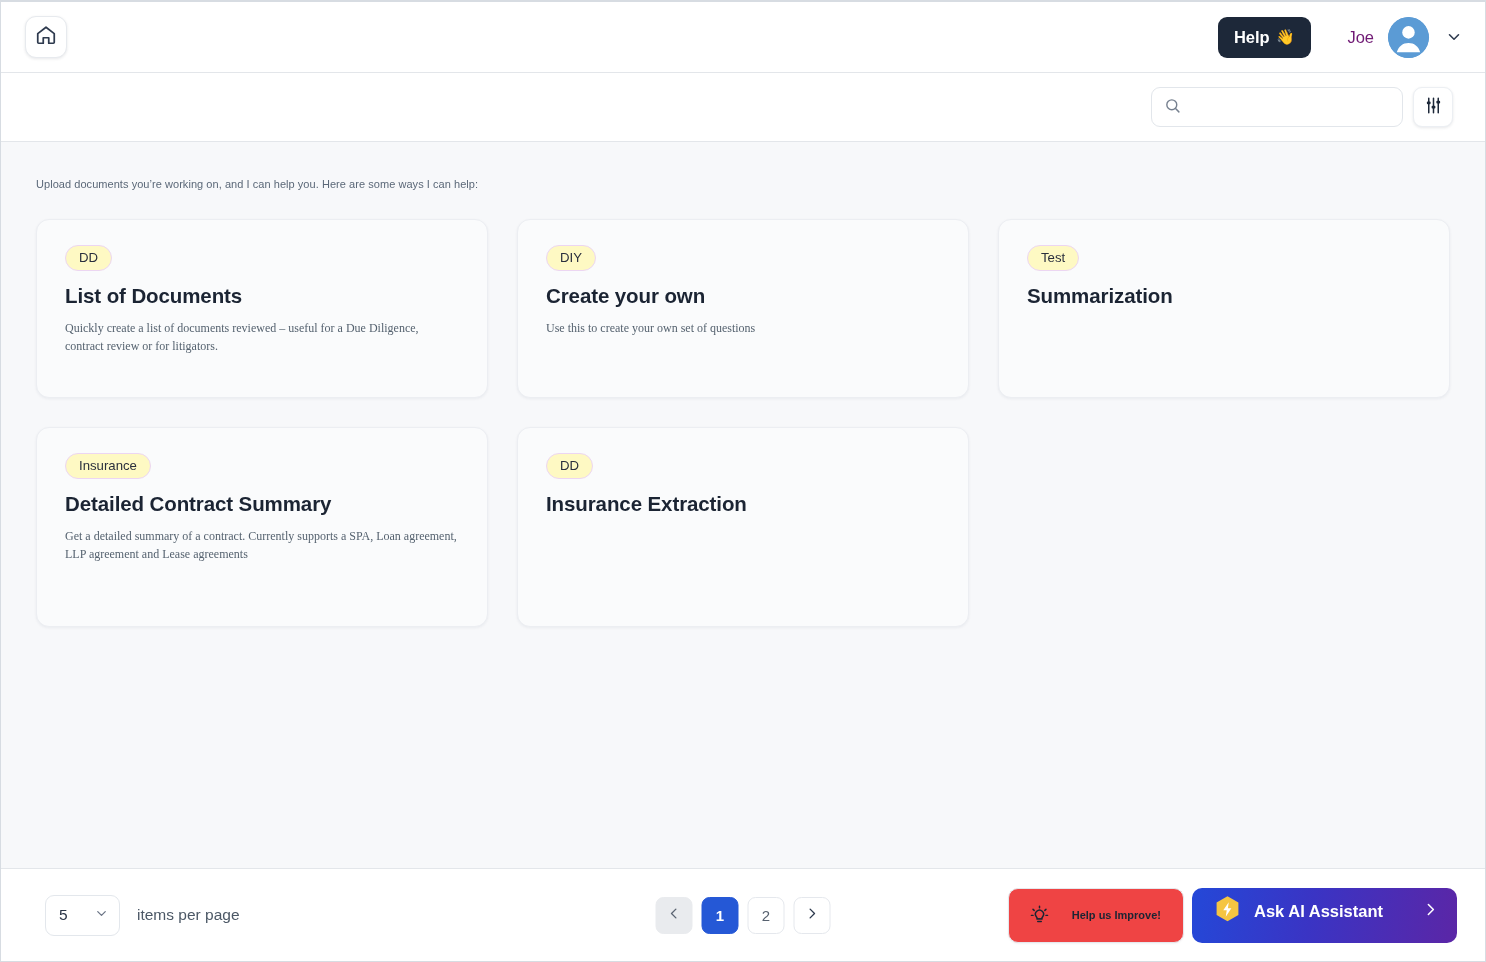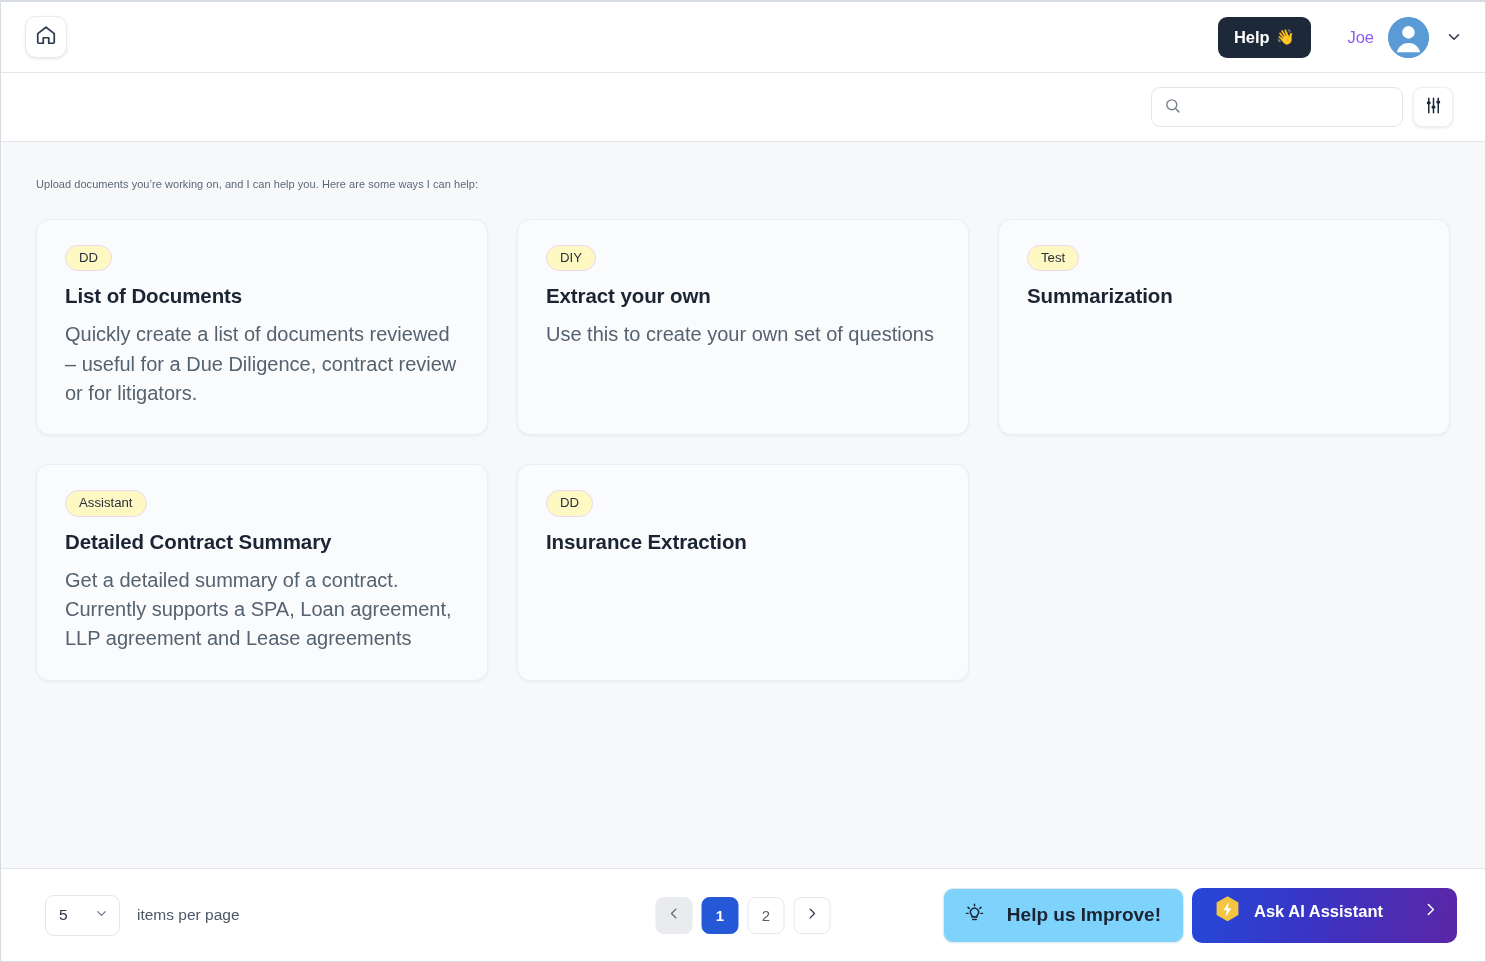--- a/index.html
+++ b/index.html
@@ -61,21 +61,21 @@
     display: flex;
     align-items: center;
     gap: 7px;
     cursor: pointer;
     border: none;
     font-family: "Liberation Sans", sans-serif;
   }
   .help-emoji { font-size: 15px; }
   .user-name {
     font-size: 16.5px;
-    color: #8b5cf6;
+    color: #701a75;
     margin-left: 36px;
     margin-right: 14px;
   }
   .avatar {
     width: 41px;
     height: 41px;
     border-radius: 50%;
     background: #5b9bd5;
     display: flex;
     align-items: center;
@@ -181,24 +181,25 @@
     margin-bottom: 13px;
   }
   .card-title {
     font-size: 20.5px;
     font-weight: bold;
     color: #1b2433;
     margin-bottom: 12px;
     letter-spacing: -0.1px;
   }
   .card-desc {
-    font-size: 20px;
+    font-size: 12px;
     color: #55626f;
     line-height: 1.47;
     max-width: 400px;
+    font-family: Liberation Serif, serif;
   }
 
   
   .footer {
     height: 93px;
     flex: 0 0 93px;
     background: #ffffff;
     border-top: 1px solid #e3e6ea;
     display: flex;
     align-items: center;
@@ -258,28 +259,28 @@
     font-weight: bold;
   }
   .footer-right {
     margin-left: auto;
     display: flex;
     align-items: center;
     gap: 8px;
   }
   .improve-button {
     height: 55px;
-    background: #7dd3fc;
+    background: #ef4444;
     border: 1px solid #e5e8ed;
     border-radius: 10px;
     display: flex;
     align-items: center;
     gap: 22px;
     padding: 0 22px 0 20px;
-    font-size: 19px;
+    font-size: 11px;
     font-weight: bold;
     color: #1b2433;
     cursor: pointer;
     box-shadow: 0 1px 2px rgba(20,30,50,0.05);
   }
   .ask-ai-button {
     height: 55px;
     width: 265px;
     border-radius: 10px;
     background: linear-gradient(100deg, #2448d8 0%, #3a34c4 45%, #5b26a6 100%);
@@ -363,32 +364,32 @@
     <div class="card-grid">
 
       <div class="card">
         <span class="badge">DD</span>
         <div class="card-title">List of Documents</div>
         <div class="card-desc">Quickly create a list of documents reviewed – useful for a Due Diligence, contract review or for litigators.</div>
       </div>
 
       <div class="card">
         <span class="badge">DIY</span>
-        <div class="card-title">Extract your own</div>
+        <div class="card-title">Create your own</div>
         <div class="card-desc">Use this to create your own set of questions</div>
       </div>
 
       <div class="card">
         <span class="badge">Test</span>
         <div class="card-title">Summarization</div>
         <div class="card-desc"></div>
       </div>
 
       <div class="card tall">
-        <span class="badge">Assistant</span>
+        <span class="badge">Insurance</span>
         <div class="card-title">Detailed Contract Summary</div>
         <div class="card-desc">Get a detailed summary of a contract. Currently supports a SPA, Loan agreement, LLP agreement and Lease agreements</div>
       </div>
 
       <div class="card tall">
         <span class="badge">DD</span>
         <div class="card-title">Insurance Extraction</div>
       </div>
 
     </div>

